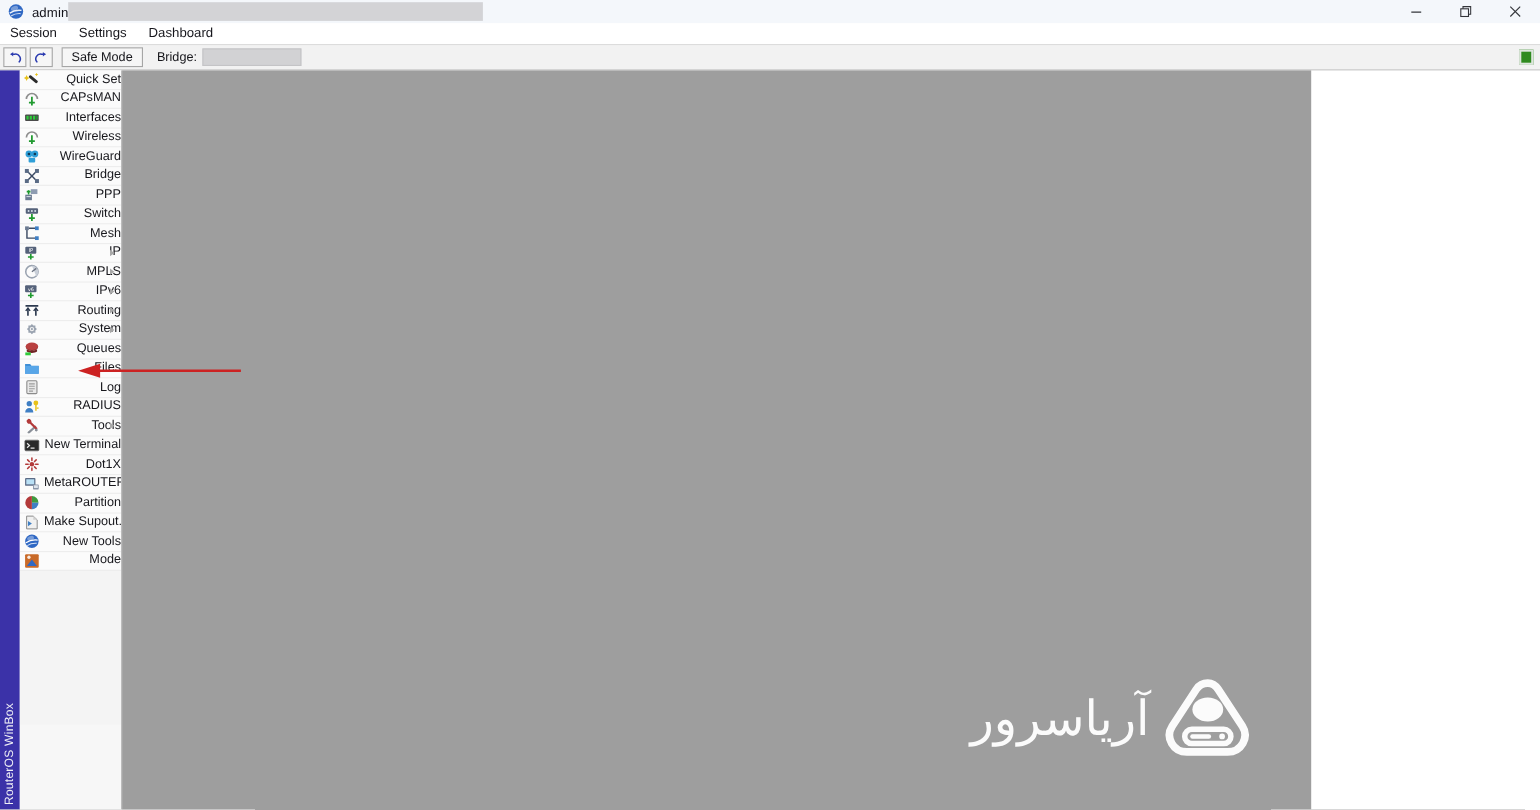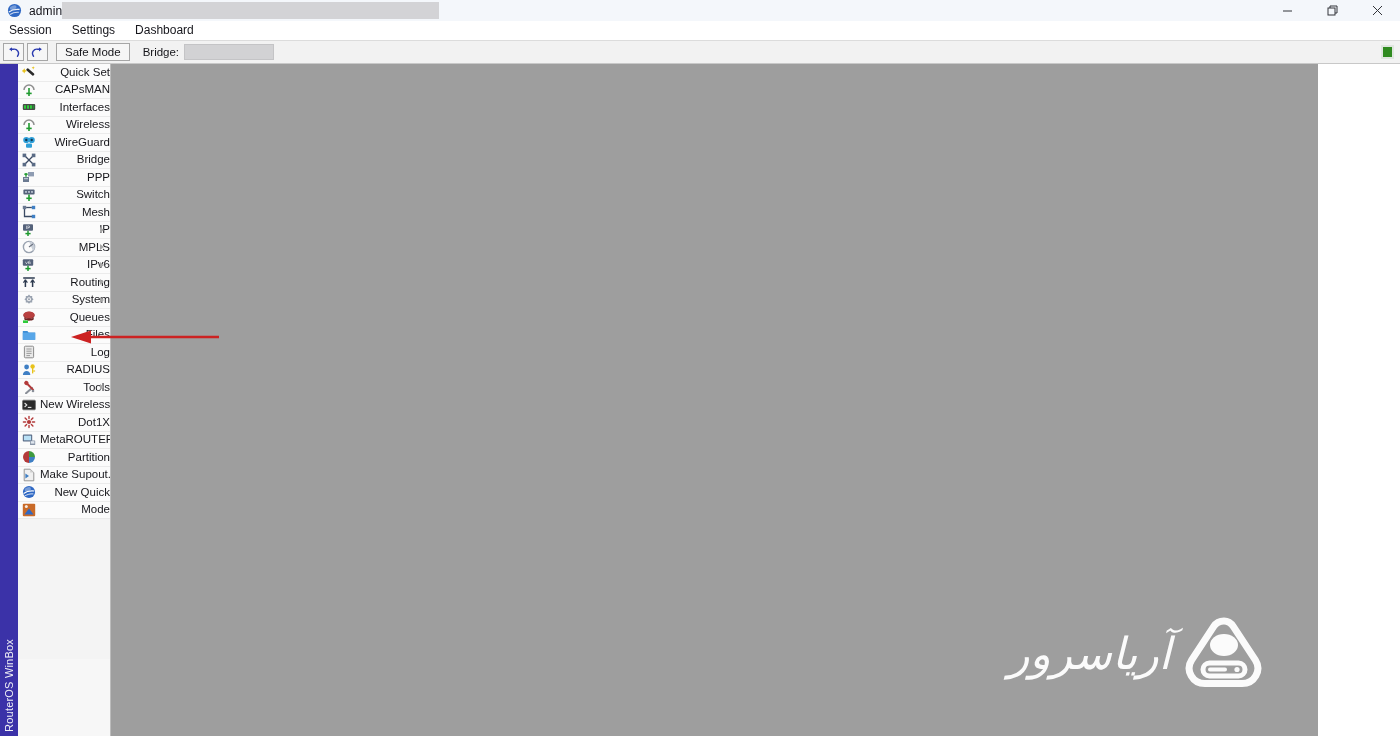--- a/index.html
+++ b/index.html
@@ -215,24 +215,23 @@
   }
   .menu-filler {
     background: #f4f4f4;
     height: 140px;
   }
 
   
   .content {
     position: absolute;
     left: 111px; top: 64px;
-    width: 1207px; height: 672px;
+    width: 1081px; height: 672px;
     background: #9e9e9e;
     overflow: hidden;
-    font-style: italic;
   }
 
   
   .annotation-arrow {
     position: absolute;
     left: 70px; top: 330px;
     width: 150px; height: 14px;
     pointer-events: none;
   }
 
@@ -539,21 +538,21 @@
           <span class="submenu-arrow"></span>
         </div>
         <div class="menu-row">
           <span class="menu-ico">
             <svg width="14" height="14" viewBox="0 0 14 14">
               <rect x="0.6" y="2.2" width="12.8" height="9.6" rx="1" fill="#2a2a2a" stroke="#6a6a6a" stroke-width=".8"></rect>
               <path d="M2.6 5 4.8 7 2.6 9" fill="none" stroke="#e6e6e6" stroke-width="1.1"></path>
               <line x1="5.8" y1="9.4" x2="9.4" y2="9.4" stroke="#e6e6e6" stroke-width="1.1"></line>
             </svg>
           </span>
-          <span class="menu-lbl">New Wireless</span>
+          <span class="menu-lbl">New Terminal</span>
         </div>
         <div class="menu-row">
           <span class="menu-ico">
             <svg width="14" height="14" viewBox="0 0 14 14">
               <circle cx="7" cy="7" r="2.1" fill="#b33a3a"></circle>
               <g stroke="#b33a3a" stroke-width="1.4" stroke-linecap="round">
                 <line x1="7" y1="1.4" x2="7" y2="3.6"></line>
                 <line x1="7" y1="10.4" x2="7" y2="12.6"></line>
                 <line x1="1.4" y1="7" x2="3.6" y2="7"></line>
                 <line x1="10.4" y1="7" x2="12.6" y2="7"></line>
@@ -599,21 +598,21 @@
         </div>
         <div class="menu-row">
           <span class="menu-ico">
             <svg width="14" height="14" viewBox="0 0 14 14">
               <circle cx="7" cy="7" r="6.1" fill="#2f68c4"></circle>
               <path d="M1.6 8.4c2.8-2 6-2.9 10.6-2.4" stroke="#ffffff" stroke-width="1.2" fill="none"></path>
               <path d="M2.8 11c2.4-1.6 5.4-2.4 8.6-2.1" stroke="#ffffff" stroke-width="1" fill="none" opacity=".8"></path>
               <ellipse cx="5.8" cy="4.4" rx="3.2" ry="2" fill="#ffffff" opacity=".35" transform="rotate(-20 5.8 4.4)"></ellipse>
             </svg>
           </span>
-          <span class="menu-lbl">New Quick</span>
+          <span class="menu-lbl">New Tools</span>
         </div>
         <div class="menu-row">
           <span class="menu-ico">
             <svg width="14" height="14" viewBox="0 0 14 14">
               <rect x="0.8" y="0.8" width="12.4" height="12.4" rx="1" fill="#c96a28"></rect>
               <path d="M2.4 11.6 7 5.6l4.6 6z" fill="#2f68c4"></path>
               <circle cx="4.3" cy="3.6" r="1.5" fill="#ffffff" opacity=".85"></circle>
             </svg>
           </span>
           <span class="menu-lbl">Mode</span>

